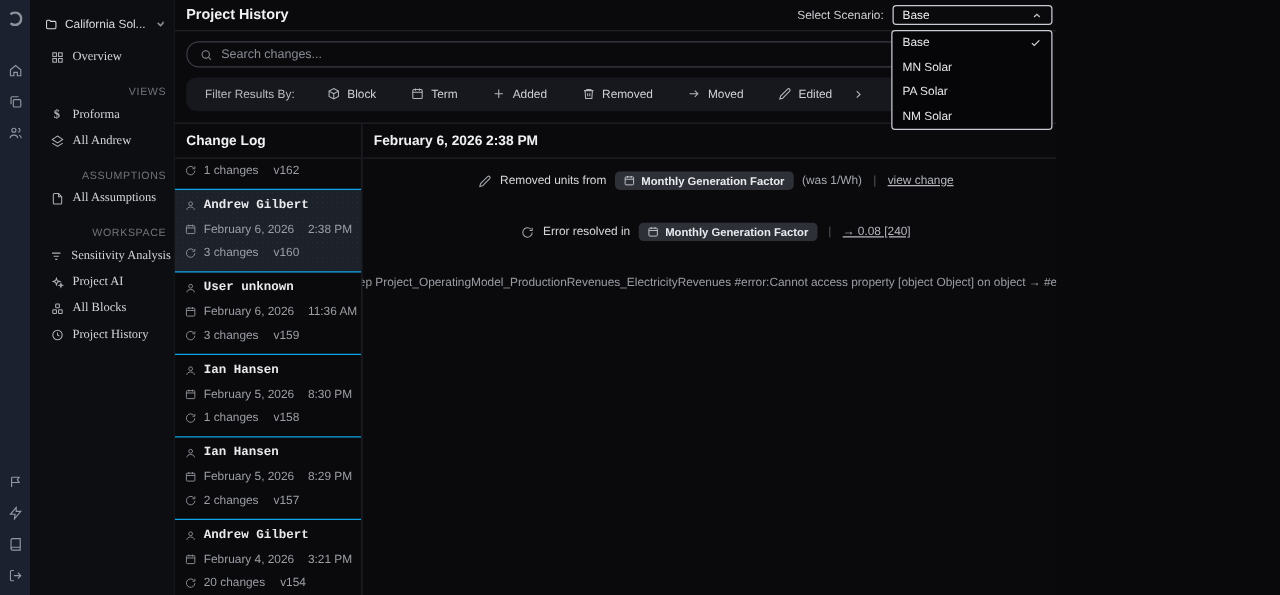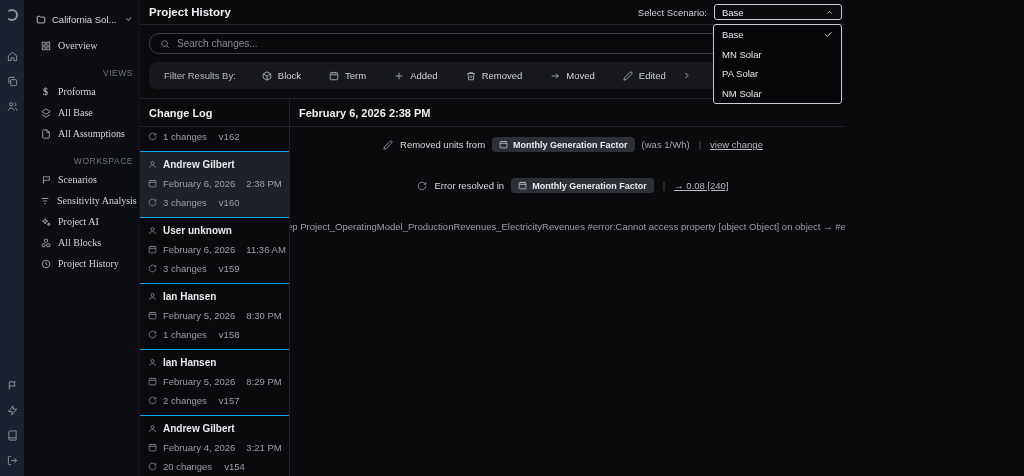--- a/index.html
+++ b/index.html
@@ -50,39 +50,39 @@
 
   .search-row { margin:8px 9px 0; height:21px; border:1px solid #393d44; border-radius:10px;
     display:flex; align-items:center; gap:7px; padding:0 10px; color:#878b93; }
   .search-row input { flex:1; background:transparent; border:none; outline:none;
     color:#c9cbd0; font-size:10px; font-family:"Liberation Sans", sans-serif; }
   .search-row input::placeholder { color:#878b93; }
 
   .filter-bar { margin:8px 9px 9px; height:27px; background:#16181d; border-radius:8px;
     display:flex; align-items:center; padding:0 15px; gap:0; font-size:9.5px; }
   .filter-label { color:#b8bac0; margin-right:26px; }
-  .filter-btn { display:flex; align-items:center; gap:6px; color:#cfd1d6; cursor:pointer;
+  .filter-btn { display:flex; gap:6px; color:#cfd1d6; cursor:pointer;
     margin-right:28px; }
   .filter-btn .fico { color:#b4b7be; display:flex; }
   .filter-more { color:#b4b7be; cursor:pointer; display:flex; margin-left:-12px; }
 
   .content { flex:1; min-height:0; display:flex; border-top:1px solid #202227; }
 
   
   .changelog { width:150px; flex:none; border-right:1px solid #202227; display:flex;
     flex-direction:column; overflow:hidden; }
   .col-header { height:28px; flex:none; display:flex; align-items:center; padding:0 9px;
     font-size:11px; font-weight:bold; color:#eff0f2; border-bottom:1px solid #202227; }
   .entry { padding:7px 8px 1px; border-bottom:1px solid #0ea5e9; cursor:pointer; }
   .entry.partial-top { padding-top:4px; }
   .entry.selected { background:#1d2129;
     background-image:radial-gradient(#262b34 0.7px, transparent 0.7px); background-size:4px 4px; }
   .erow { display:flex; align-items:center; gap:6px; margin-bottom:8px; line-height:11px;
     white-space:nowrap; }
-  .ename { font-size:10px; font-weight:bold; color:#e9eaed; }
+  .ename { font-size:10px; font-weight:bold; color:#e9eaed;font-family:Liberation Mono, monospace; }
   .emeta { font-size:9.5px; color:#9b9ea5; }
   .erow .eico { color:#8e9199; display:flex; }
   .etime { margin-left:5px; }
   .ever { margin-left:6px; }
 
   
   .detail { flex:1; min-width:0; display:flex; flex-direction:column; overflow:hidden; }
   .detail .col-header { font-size:11px; }
   .detail-rows { padding:10px 0 0 11px; display:flex; flex-direction:column; gap:26px;align-items:center; }
   .drow { display:flex; align-items:center; gap:7px; font-size:9.5px; color:#d7d8dc;
@@ -188,43 +188,35 @@
       <span class="sico dollar">$</span>
       <span>Proforma</span>
     </div>
     <div class="nav-item">
       <span class="sico">
         <svg class="ic-s" viewBox="0 0 24 24" fill="none" stroke="currentColor" stroke-width="2">
             <path d="m12 2 10 6.5L12 15 2 8.5z"></path>
             <path d="m2 15.5 10 6.5 10-6.5"></path>
           </svg>
       </span>
-      <span>All Base</span>
-    </div>
-
+      <span>All Andrew</span>
+    </div>
+
+    <div class="section-label">ASSUMPTIONS</div>
     <div class="nav-item">
       <span class="sico">
         <svg class="ic-s" viewBox="0 0 24 24" fill="none" stroke="currentColor" stroke-width="2">
             <path d="M14 2H6a2 2 0 0 0-2 2v16a2 2 0 0 0 2 2h12a2 2 0 0 0 2-2V8z"></path>
             <path d="M14 2v6h6"></path>
           </svg>
       </span>
       <span>All Assumptions</span>
     </div>
 
     <div class="section-label">WORKSPACE</div>
-    <div class="nav-item">
-      <span class="sico">
-        <svg class="ic-s" viewBox="0 0 24 24" fill="none" stroke="currentColor" stroke-width="2">
-            <path d="M6 21V4"></path>
-            <path d="M6 4c3-2 5.5 2 9 .5S20 4 20 4v9c-2-1-3.5-1.5-6.5 0S8 12 6 13"></path>
-          </svg>
-      </span>
-      <span>Scenarios</span>
-    </div>
     <div class="nav-item">
       <span class="sico">
         <svg class="ic-s" viewBox="0 0 24 24" fill="none" stroke="currentColor" stroke-width="2">
             <path d="M4 6h16M7 12h10M10 18h4"></path>
           </svg>
       </span>
       <span>Sensitivity Analysis</span>
     </div>
     <div class="nav-item">
       <span class="sico">

